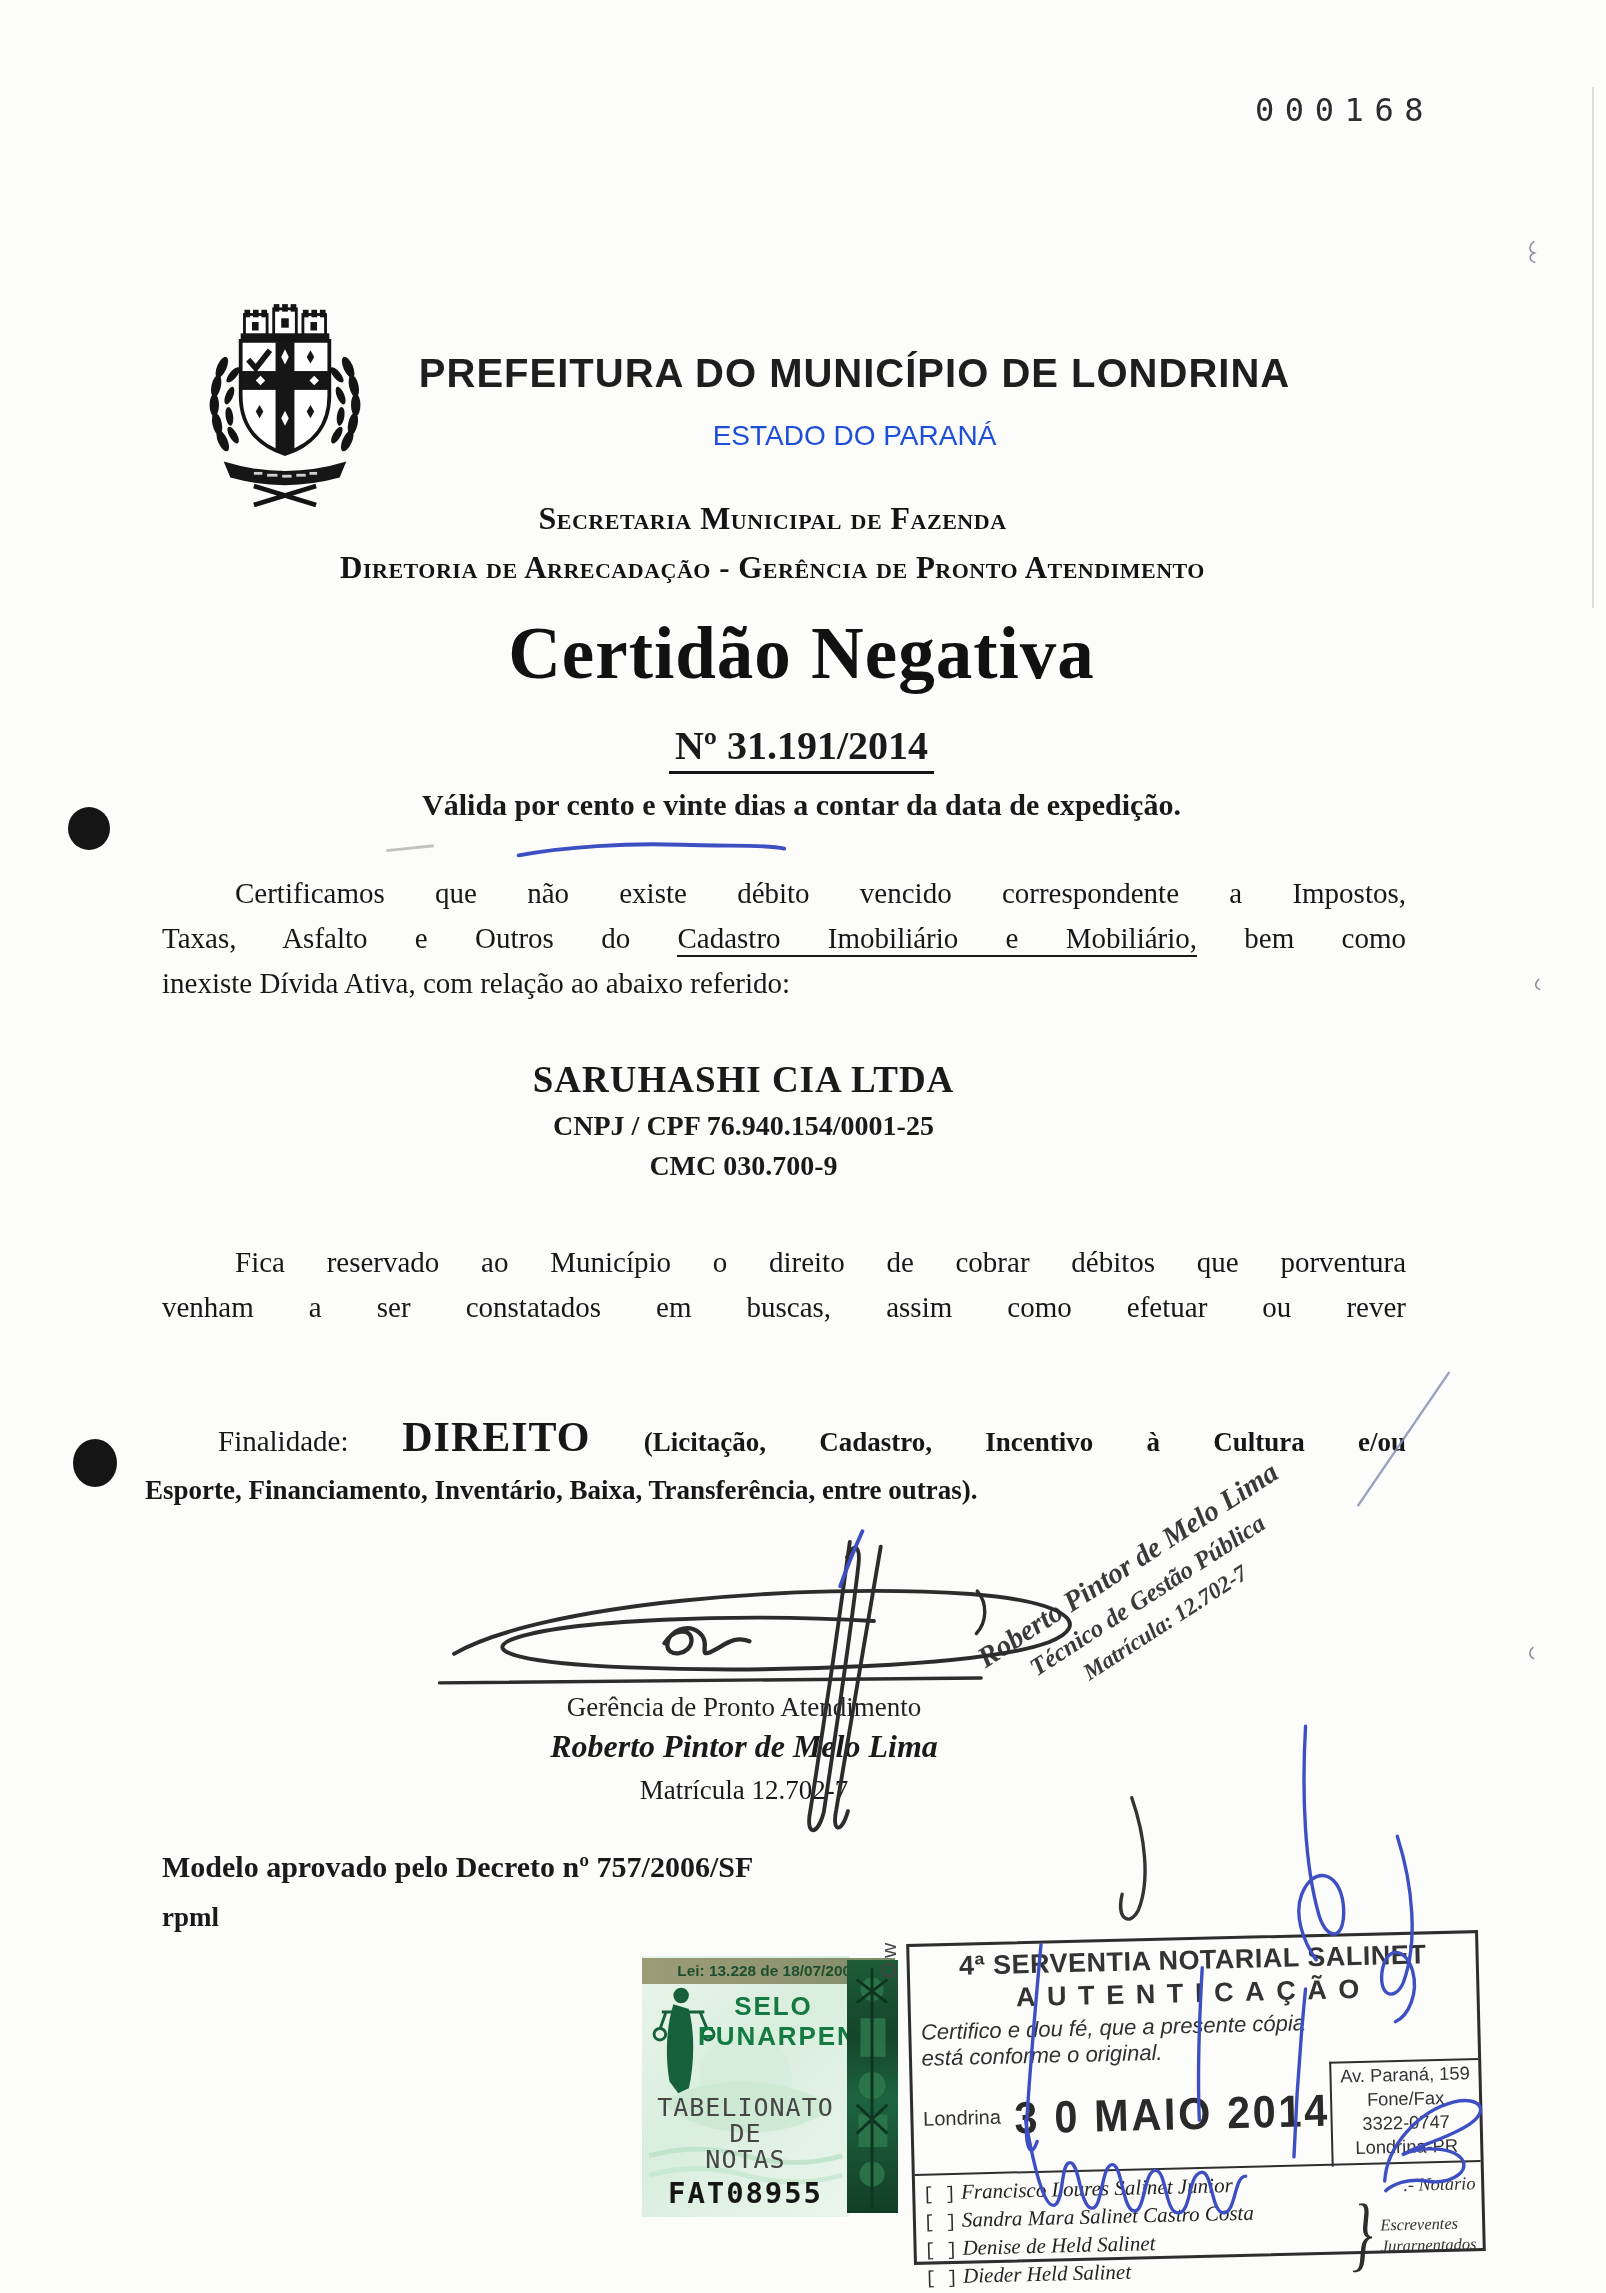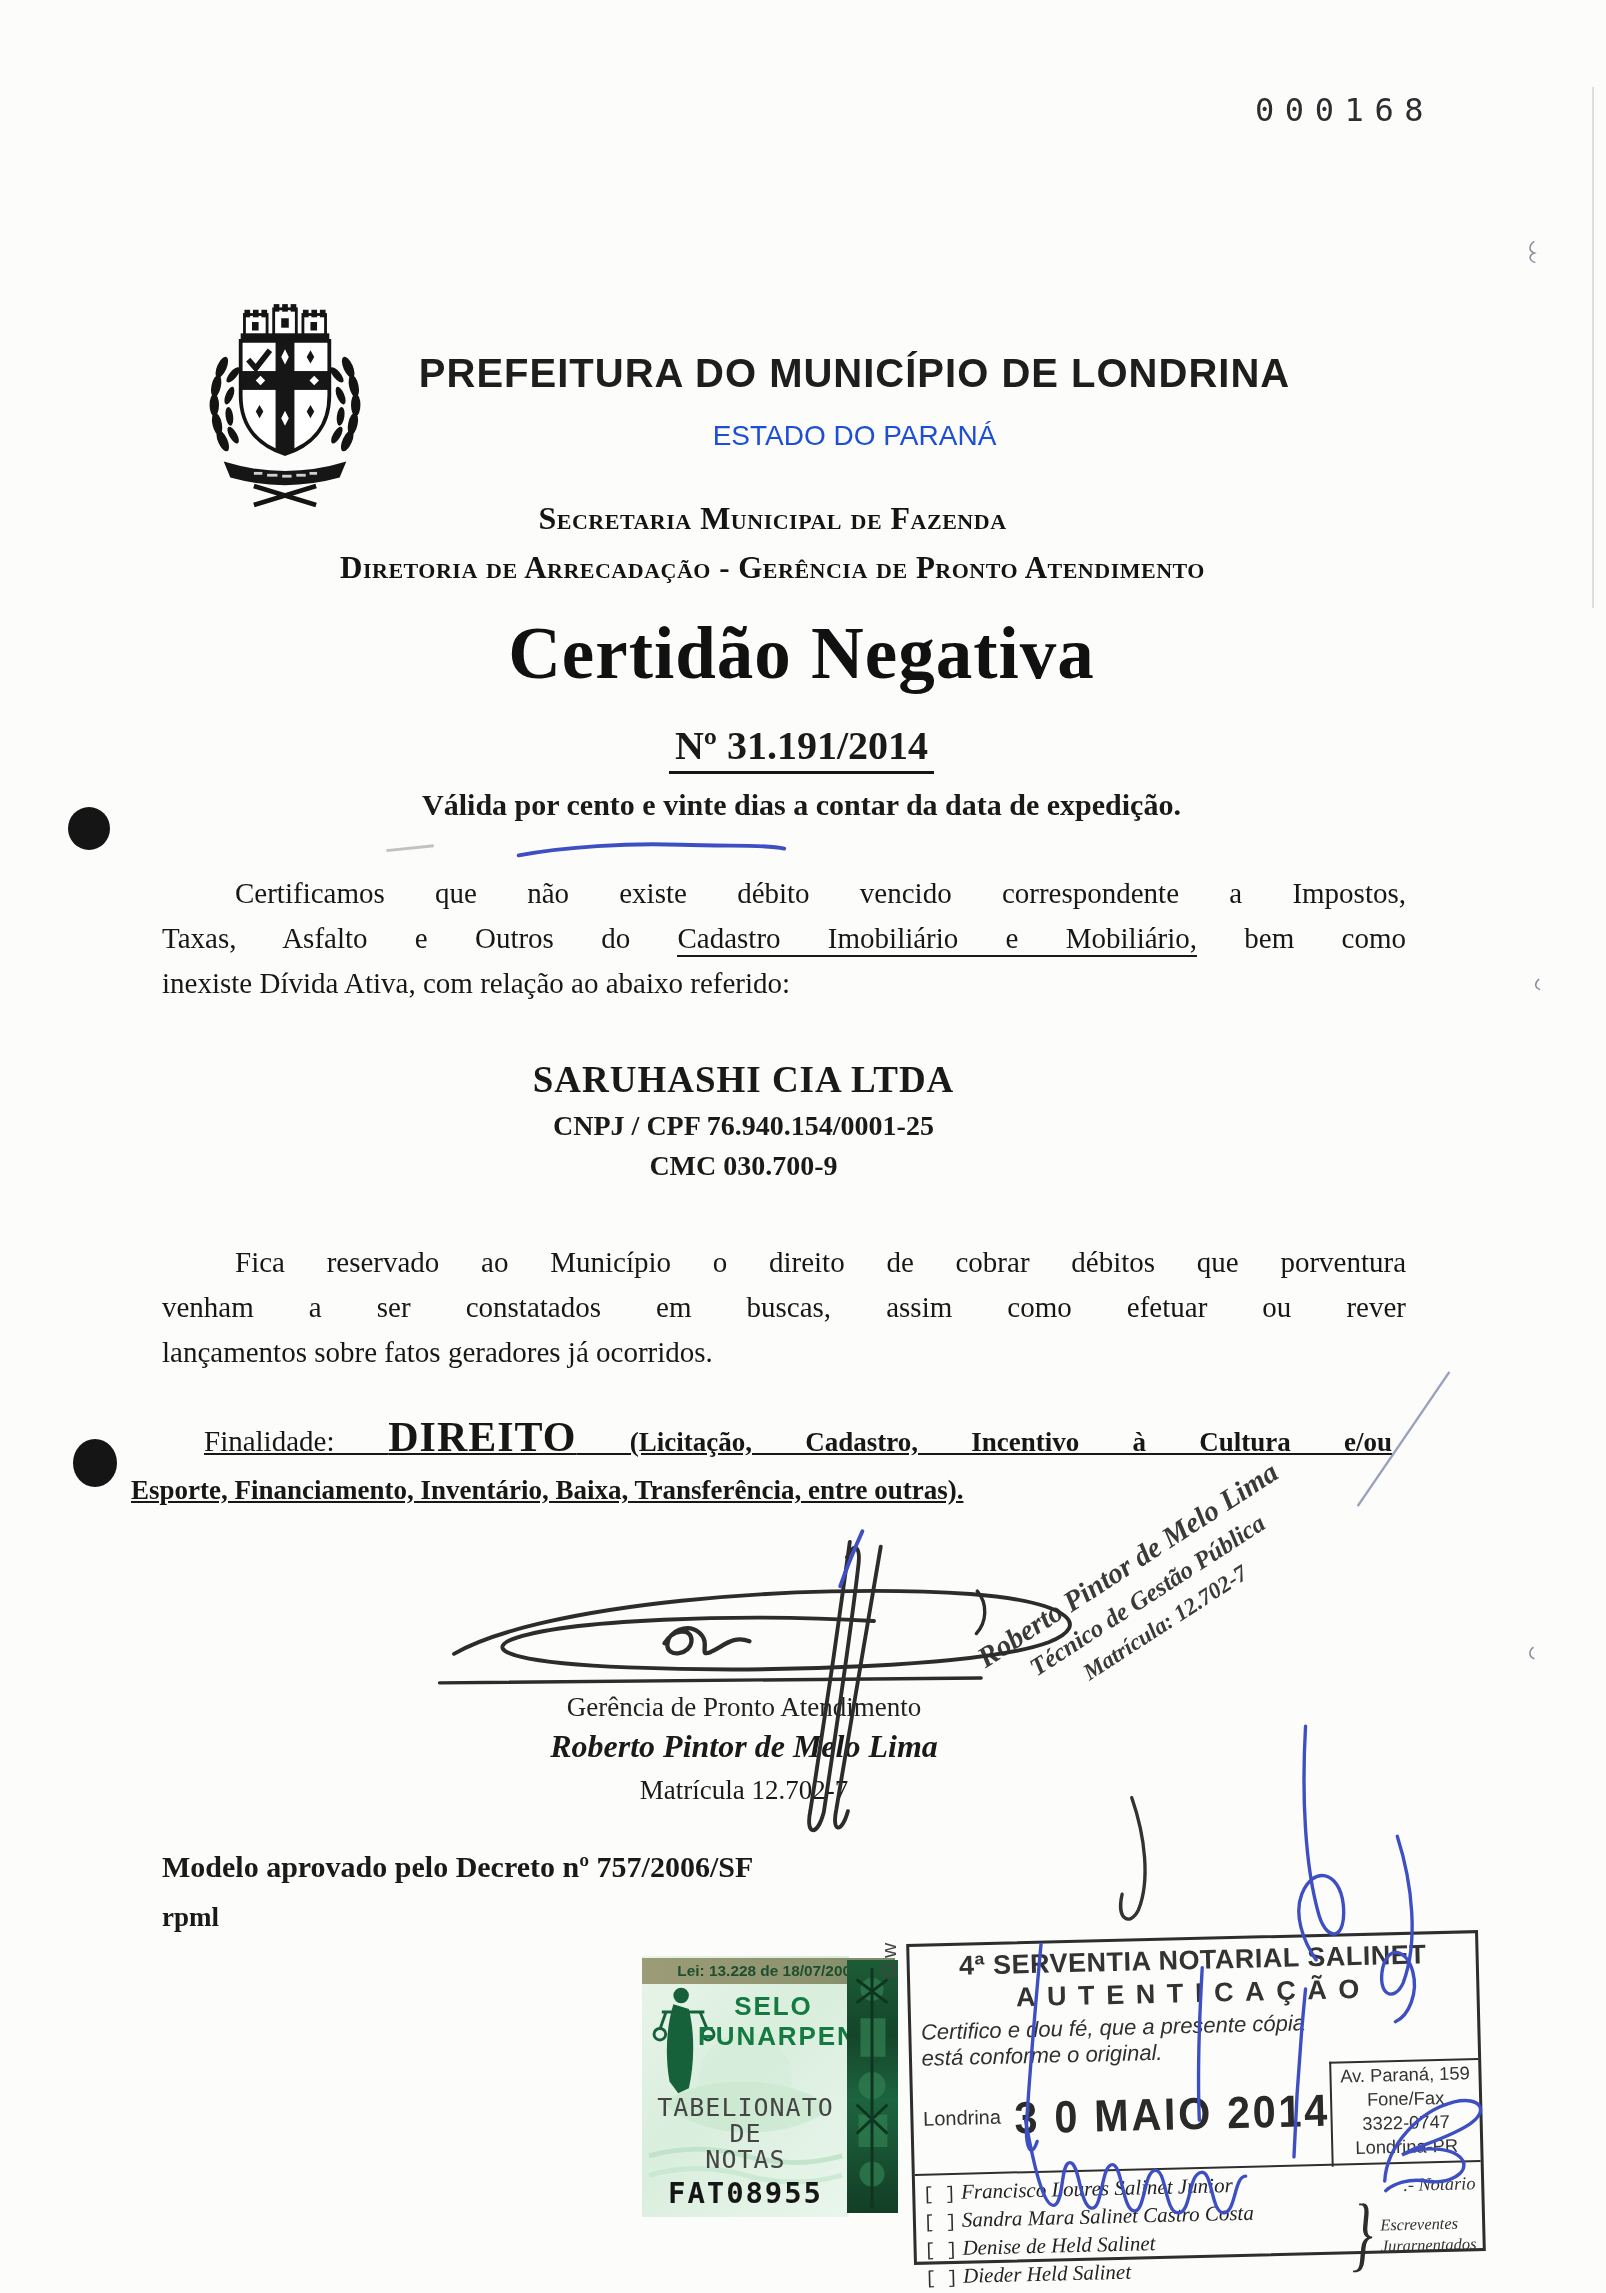--- a/index.html
+++ b/index.html
@@ -180,24 +180,23 @@
 
   <div class="abs ctr subject" style="top:1058px;">
     <div class="b subj-name">SARUHASHI CIA LTDA</div>
     <div class="b subj-line">CNPJ / CPF 76.940.154/0001-25</div>
     <div class="b subj-line">CMC 030.700-9</div>
   </div>
 
   <div class="abs para" style="top:1240px;">
     <div class="jline indent">Fica reservado ao Município o direito de cobrar débitos que porventura</div>
     <div class="jline">venham a ser constatados em buscas, assim como efetuar ou rever</div>
-    <div class="jlast">lançamentos sobre fatos geradores já ocorridos.</div>
-  </div>
-
-  <div class="abs para" style="top:1410px;left:131px;width:1261px;text-decoration:underline;">
+  </div>
+
+  <div class="abs para" style="top:1410px;left:145px;width:1261px;">
     <div class="jline indent fin-line"><span>Finalidade: </span><span class="b fin-val">DIREITO</span><span class="fin-detail"> (Licitação, Cadastro, Incentivo à Cultura e/ou</span></div>
     <div class="jlast fin-detail" style="line-height:42px;">Esporte, Financiamento, Inventário, Baixa, Transferência, entre outras).</div>
   </div>
 
 
   <div class="abs ctr sig-dept">Gerência de Pronto Atendimento</div>
   <div class="abs ctr b i sig-name">Roberto Pintor de Melo Lima</div>
   <div class="abs ctr sig-mat">Matrícula 12.702-7</div>
 
   <div class="abs side-stamp b i">

